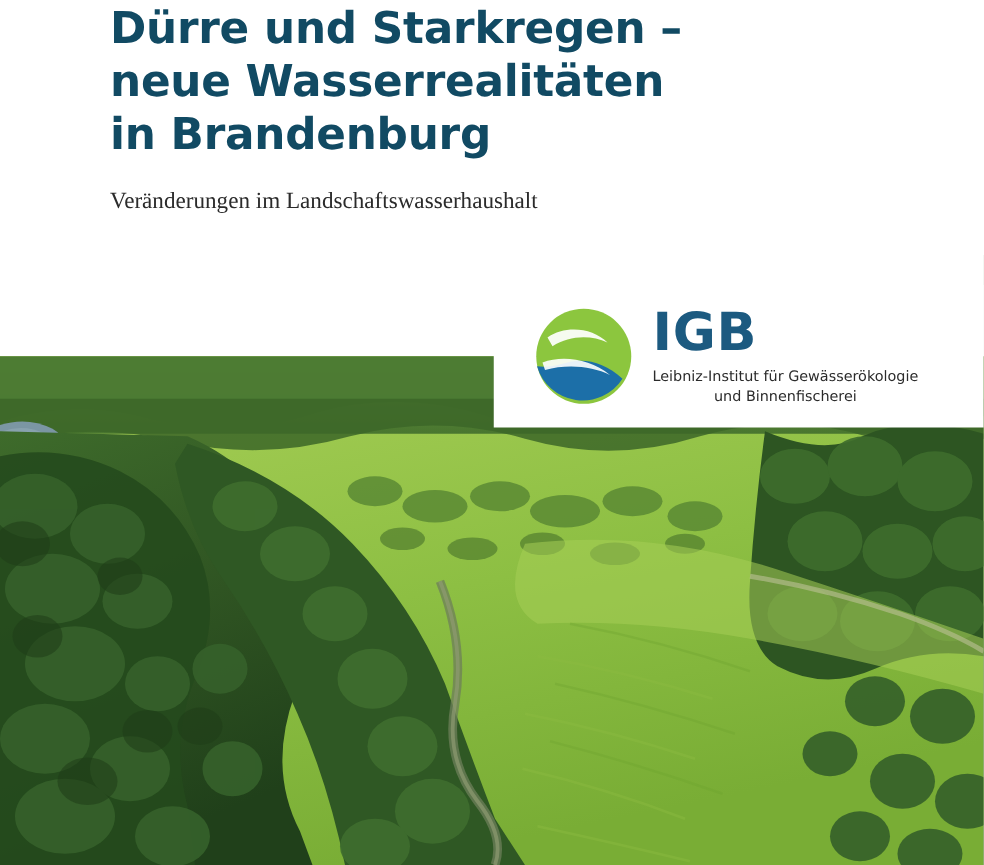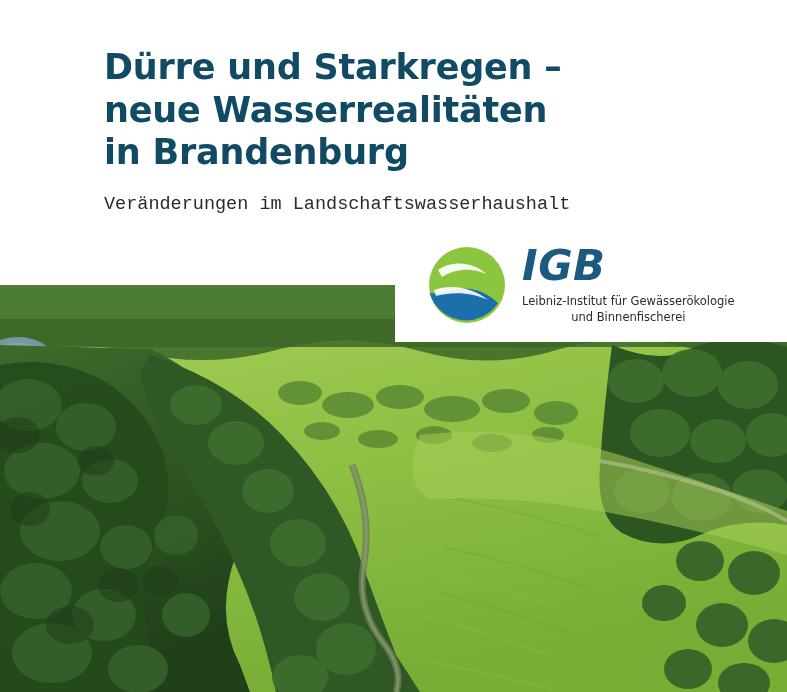--- a/index.html
+++ b/index.html
@@ -11,39 +11,38 @@
     width: 787px;
     height: 692px;
     position: relative;
     overflow: hidden;
     font-family: "Liberation Sans", sans-serif;
   }
 
   
   .title-block {
     position: absolute;
-    left: 104px;
+    left: 88px;
     top: 0px;
     width: 560px;
-    margin-top: 44px;
   }
   .doc-title {
     margin: 0;
     padding-top: 2px;
     font-family: "DejaVu Sans", sans-serif;
     font-weight: bold;
     font-size: 35px;
     line-height: 1.22;
     color: #114a63;
     letter-spacing: -0.2px;
   }
   .doc-subtitle {
     margin: 0;
     padding-top: 18px;
-    font-family: Liberation Mono, monospace;
+    font-family: Liberation Serif, serif;
     font-weight: normal;
     font-size: 18.5px;
     line-height: 1.42;
     color: #2b2b2b;
   }
 
   
   .photo {
     position: absolute;
     left: 0;
@@ -74,21 +73,20 @@
   }
   .logo-text {
     margin-left: 16px;
     display: flex;
     flex-direction: column;
     justify-content: center;
   }
   .logo-wordmark {
     font-family: "DejaVu Sans", sans-serif;
     font-weight: bold;
-    font-style: italic;
     font-size: 42px;
     line-height: 1;
     color: #1c5a80;
     letter-spacing: 0.5px;
   }
   .logo-sub {
     margin-top: 7px;
     font-family: "DejaVu Sans", sans-serif;
     font-size: 11.5px;
     line-height: 1.35;

